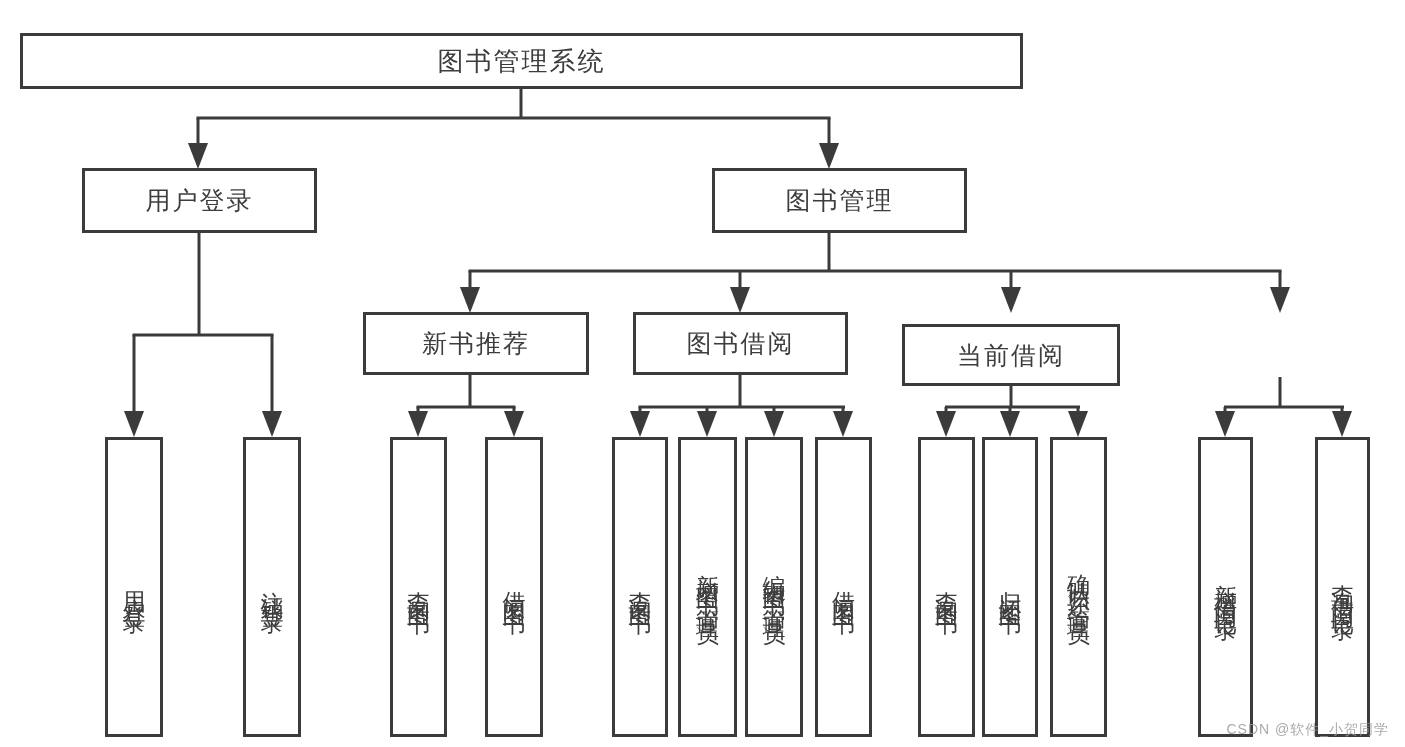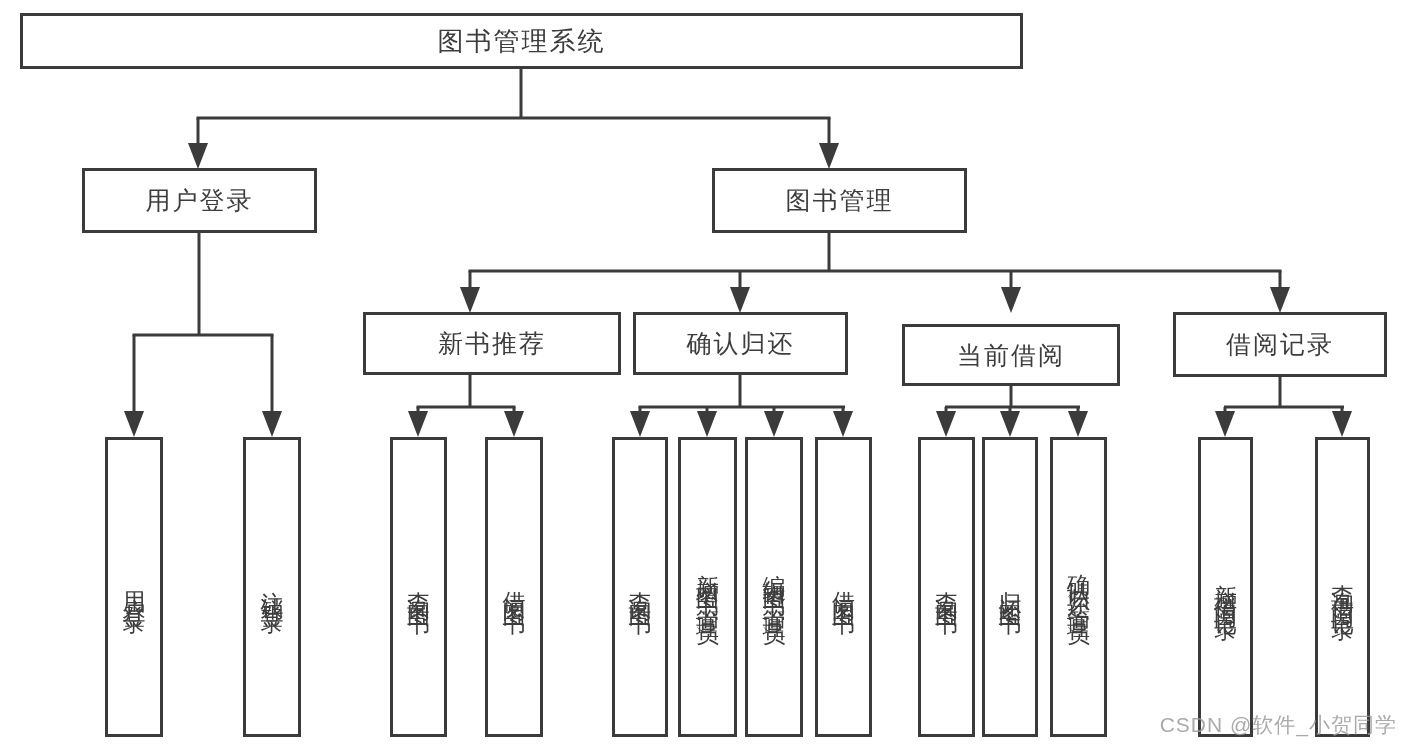--- a/index.html
+++ b/index.html
@@ -43,34 +43,35 @@
     color: #3d3d3d;
     z-index: 2;
     white-space: nowrap;
   }
   .node.h {
     font-size: 25px;
     letter-spacing: 2px;
   }
   .node.root {
     font-size: 26px;
+    margin-top: 20px;
   }
   .node.v {
     writing-mode: vertical-rl;
     text-orientation: mixed;
     font-size: 23px;
     letter-spacing: 7px;
     white-space: normal;
     line-height: 1;
   }
   .watermark {
     position: absolute;
-    right: 8px;
+    right: 16px;
     bottom: 8px;
-    font-size: 21px;
+    font-size: 14px;
     color: rgba(155, 155, 155, 0.85);
     letter-spacing: 1px;
     z-index: 3;
   }
 </style>
 </head>
 <body>
 
 <div class="diagram">
 
@@ -148,24 +149,23 @@
       <path d="M1342 407 V416"></path>
         <polygon points="1332,411 1352,411 1342,437"></polygon>
     </g>
   </svg>
 
   <div class="node h root" style="left:20px; top:13px; width:1003px; height:56px;">图书管理系统</div>
 
   <div class="node h" style="left:82px; top:168px; width:235px; height:65px;">用户登录</div>
   <div class="node h" style="left:712px; top:168px; width:255px; height:65px;">图书管理</div>
 
-  <div class="node h" style="left:363px; top:312px; width:258px; height:63px;">新书推荐</div>
-  <div class="node h" style="left:633px; top:312px; width:215px; height:63px;">确认归还</div>
+  <div class="node h" style="left:363px; top:312px; width:226px; height:63px;">新书推荐</div>
+  <div class="node h" style="left:633px; top:312px; width:215px; height:63px;">图书借阅</div>
   <div class="node h" style="left:902px; top:324px; width:218px; height:62px;">当前借阅</div>
-  <div class="node h" style="left:1173px; top:312px; width:214px; height:65px;">借阅记录</div>
 
   <div class="node v" style="left:105px; top:437px; width:58px; height:300px;">用户登录</div>
   <div class="node v" style="left:243px; top:437px; width:58px; height:300px;">注销登录</div>
 
   <div class="node v" style="left:390px; top:437px; width:57px; height:300px;">查询图书</div>
   <div class="node v" style="left:485px; top:437px; width:58px; height:300px;">借阅图书</div>
 
   <div class="node v" style="left:612px; top:437px; width:56px; height:300px;">查询图书</div>
   <div class="node v" style="left:678px; top:437px; width:59px; height:300px;">新增图书（管理员）</div>
   <div class="node v" style="left:745px; top:437px; width:58px; height:300px;">编辑图书（管理员）</div>

